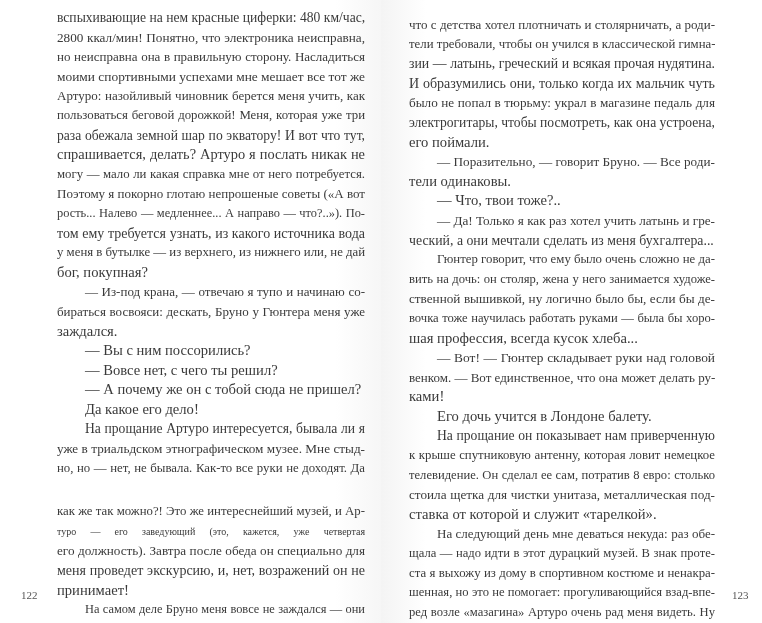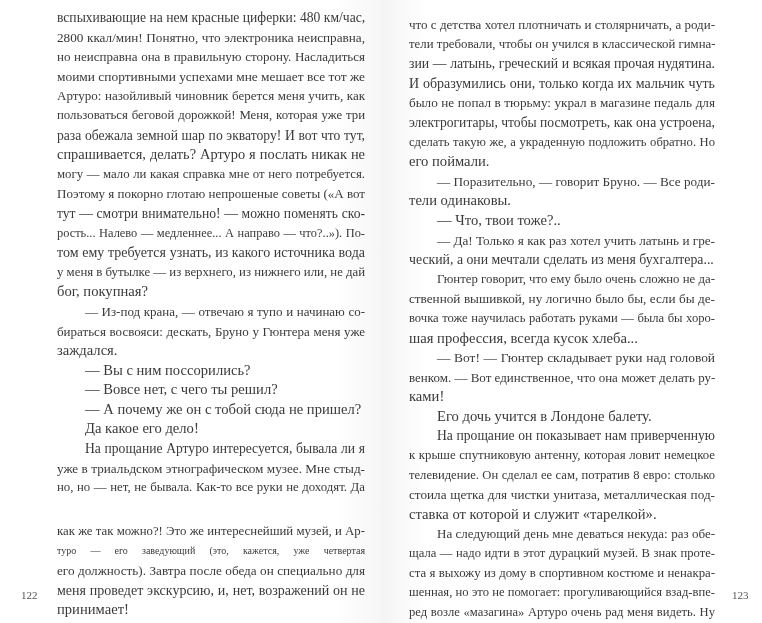--- a/index.html
+++ b/index.html
@@ -46,21 +46,20 @@
         <span class="line" style="font-size: 13.6px;">вспыхивающие на нем красные циферки: 480 км/час,</span>
         <span class="line" style="font-size: 13.2px;">2800 ккал/мин! Понятно, что электроника неисправна,</span>
         <span class="line" style="font-size: 13px;">но неисправна она в правильную сторону. Насладиться</span>
         <span class="line" style="font-size: 13.4px;">моими спортивными успехами мне мешает все тот же</span>
         <span class="line" style="font-size: 13px;">Артуро: назойливый чиновник берется меня учить, как</span>
         <span class="line" style="font-size: 12.8px;">пользоваться беговой дорожкой! Меня, которая уже три</span>
         <span class="line" style="font-size: 13.6px;">раза обежала земной шар по экватору! И вот что тут,</span>
         <span class="line" style="font-size: 14.4px;">спрашивается, делать? Артуро я послать никак не</span>
         <span class="line" style="font-size: 12.8px;">могу — мало ли какая справка мне от него потребуется.</span>
         <span class="line" style="font-size: 13px;">Поэтому я покорно глотаю непрошеные советы («А вот</span>
-        <span class="line" style="font-size: 13.6px;">тут — смотри внимательно! — можно поменять ско-</span>
         <span class="line" style="font-size: 12.4px;">рость... Налево — медленнее... А направо — что?..»). По-</span>
         <span class="line" style="font-size: 14px;">том ему требуется узнать, из какого источника вода</span>
         <span class="line" style="font-size: 12.8px;">у меня в бутылке — из верхнего, из нижнего или, не дай</span>
         <span class="line last">бог, покупная?</span>
         <span class="line indent" style="font-size: 13px;">— Из-под крана, — отвечаю я тупо и начинаю со-</span>
         <span class="line" style="font-size: 13px;">бираться восвояси: дескать, Бруно у Гюнтера меня уже</span>
         <span class="line last">заждался.</span>
         <span class="line indent last">— Вы с ним поссорились?</span>
         <span class="line indent last">— Вовсе нет, с чего ты решил?</span>
         <span class="line indent last">— А почему же он с тобой сюда не пришел?</span>
@@ -79,28 +78,28 @@
     <div class="page-num">122</div>
   </div>
   <div class="page page-right">
     <div class="text-block" id="right-text">
         <span class="line" style="font-size: 13px;">что с детства хотел плотничать и столярничать, а роди-</span>
         <span class="line" style="font-size: 12.8px;">тели требовали, чтобы он учился в классической гимна-</span>
         <span class="line" style="font-size: 13.8px;">зии — латынь, греческий и всякая прочая нудятина.</span>
         <span class="line" style="font-size: 14px;">И образумились они, только когда их мальчик чуть</span>
         <span class="line" style="font-size: 13.2px;">было не попал в тюрьму: украл в магазине педаль для</span>
         <span class="line" style="font-size: 13.6px;">электрогитары, чтобы посмотреть, как она устроена,</span>
-        <span class="line" style="font-size: 12.6px;">сделать такую же, а украденную подложить обратно. Но</span>
         <span class="line last">его поймали.</span>
         <span class="line indent" style="font-size: 13.2px;">— Поразительно, — говорит Бруно. — Все роди-</span>
         <span class="line last">тели одинаковы.</span>
         <span class="line indent last">— Что, твои тоже?..</span>
         <span class="line indent" style="font-size: 13.2px;">— Да! Только я как раз хотел учить латынь и гре-</span>
         <span class="line last" style="font-size: 13.8px;">ческий, а они мечтали сделать из меня бухгалтера...</span>
         <span class="line indent" style="font-size: 12.8px;">Гюнтер говорит, что ему было очень сложно не да-</span>
+        <span class="line" style="font-size: 12.6px;">вить на дочь: он столяр, жена у него занимается художе-</span>
         <span class="line" style="font-size: 13.2px;">ственной вышивкой, ну логично было бы, если бы де-</span>
         <span class="line" style="font-size: 12.6px;">вочка тоже научилась работать руками — была бы хоро-</span>
         <span class="line last">шая профессия, всегда кусок хлеба...</span>
         <span class="line indent" style="font-size: 13.4px;">— Вот! — Гюнтер складывает руки над головой</span>
         <span class="line" style="font-size: 13px;">венком. — Вот единственное, что она может делать ру-</span>
         <span class="line last">ками!</span>
         <span class="line indent last">Его дочь учится в Лондоне балету.</span>
         <span class="line indent" style="font-size: 13.6px;">На прощание он показывает нам приверченную</span>
         <span class="line" style="font-size: 12.8px;">к крыше спутниковую антенну, которая ловит немецкое</span>
         <span class="line" style="font-size: 12.6px;">телевидение. Он сделал ее сам, потратив 8 евро: столько</span>

